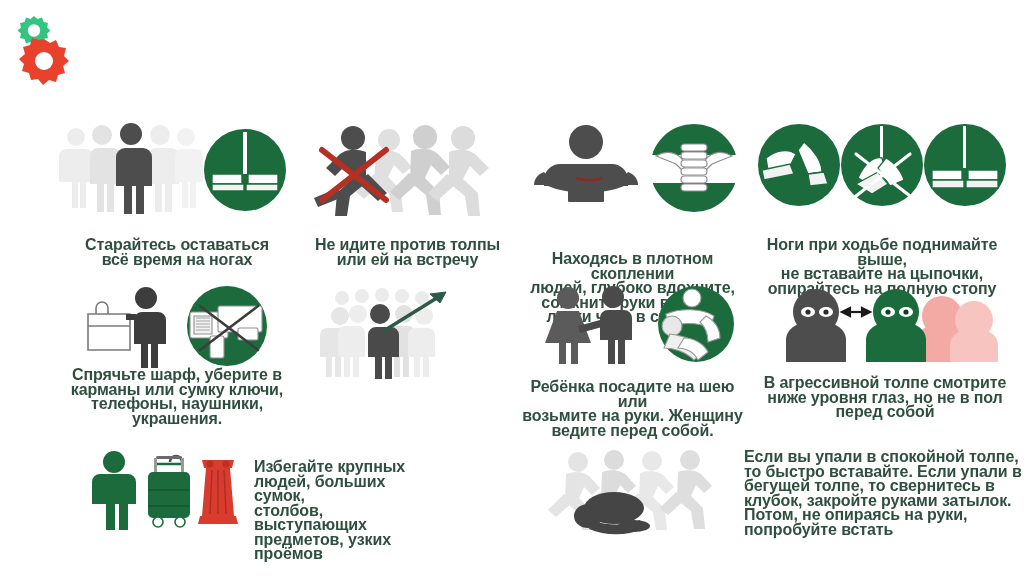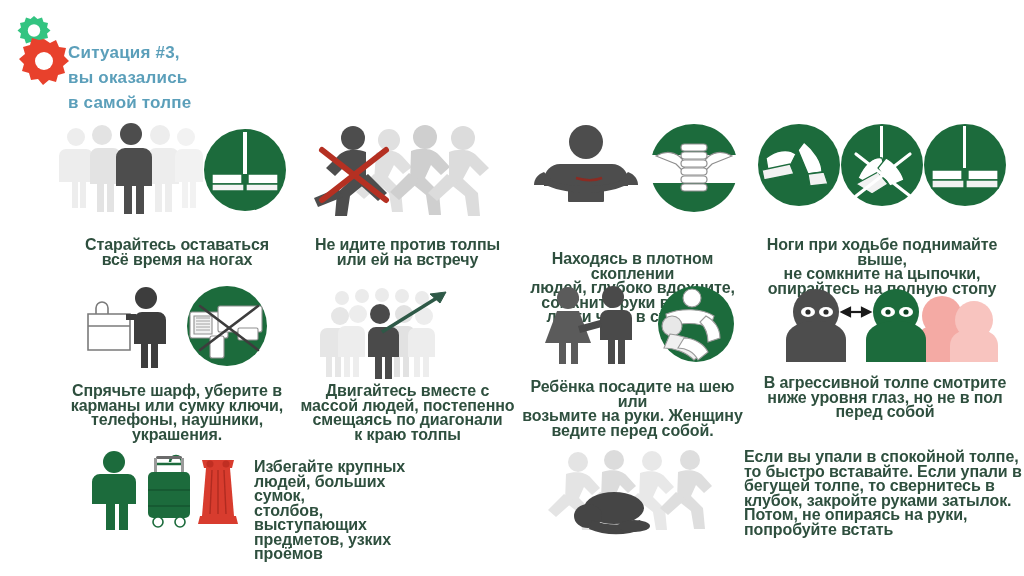--- a/index.html
+++ b/index.html
@@ -105,23 +105,20 @@
         </g>
 
         <g fill="#e8412c">
           <path d="M30 27 L36 31 L42 28 L45 35 L52 36 L50 44 L55 49 L49 54 L51 61
                    L44 63 L42 70 L35 68 L29 73 L24 67 L17 68 L15 61 L8 59 L10 52
                    L5 47 L11 42 L9 35 L16 33 L18 26 L25 28 Z"></path>
           <circle cx="30" cy="49" r="9" fill="#ffffff"></circle>
         </g>
       </svg>
     </div>
-    <div class="header-title">Ситуация #3,
-вы оказались
-в самой толпе</div>
   </div>
 
   <div class="cell" style="left:62px; top:120px; width:230px;">
     <div class="art" style="height:96px;">
       <svg width="230" height="96" viewBox="0 0 230 96">
 
         <g fill="#ededed">
           <circle cx="14" cy="17" r="9"></circle>
             <path d="M4 29h20a7 7 0 0 1 7 7v26h-7v26h-6V62h-2v26h-6V62H-3V36a7 7 0 0 1 7-7z"></path>
         </g>
@@ -258,21 +255,21 @@
           <circle cx="213" cy="45" r="41" fill="#1c6b3c"></circle>
           <rect x="211" y="6" width="3" height="42" fill="#ffffff"></rect>
           <path d="M180 50h30v10h-30z" fill="#ffffff" stroke="#1c6b3c" stroke-width="1.3"></path>
           <path d="M180 60h32v8h-32z" fill="#f2f2f2" stroke="#1c6b3c" stroke-width="1.3"></path>
           <path d="M216 50h30v10h-30z" fill="#ffffff" stroke="#1c6b3c" stroke-width="1.3"></path>
           <path d="M214 60h32v8h-32z" fill="#f2f2f2" stroke="#1c6b3c" stroke-width="1.3"></path>
         </g>
       </svg>
     </div>
     <div class="caption" style="margin-top:22px;">Ноги при ходьбе поднимайте выше,
-не сомкните на цыпочки,
+не вставайте на цыпочки,
 опирайтесь на полную стопу</div>
   </div>
 
   <div class="cell" style="left:62px; top:286px; width:230px;">
     <div class="art" style="height:82px;">
       <svg width="230" height="82" viewBox="0 0 230 82">
 
         <g fill="#ffffff" stroke="#7a7a7a" stroke-width="1.6">
           <path d="M26 28h42v36H26z"></path>
           <path d="M34 28v-6a6 6 0 0 1 12 0v6" fill="none"></path>
@@ -301,21 +298,21 @@
               <line x1="134" y1="44" x2="148" y2="44"></line>
             </g>
           </g>
           <g stroke="#3d3d3d" stroke-width="2.6" stroke-linecap="round">
             <line x1="138" y1="20" x2="196" y2="64"></line>
             <line x1="196" y1="20" x2="138" y2="64"></line>
           </g>
         </g>
       </svg>
     </div>
-    <div class="caption" style="margin-top:16px;">Спрячьте шарф, уберите в
+    <div class="caption" style="">Спрячьте шарф, уберите в
 карманы или сумку ключи,
 телефоны, наушники,
 украшения.</div>
   </div>
 
   <div class="cell" style="left:300px; top:286px; width:215px;">
     <div class="art" style="height:82px;">
       <svg width="215" height="82" viewBox="0 0 215 82">
 
         <g fill="#ebebeb">
@@ -347,24 +344,20 @@
           <circle cx="80" cy="28" r="10"></circle>
           <path d="M69 41h22a8 8 0 0 1 8 8v22h-7v22h-7V71h-3v22h-7V71h-7V49a8 8 0 0 1 8-8z"></path>
         </g>
 
         <g fill="#2e5947" stroke="#2e5947">
           <line x1="82" y1="46" x2="140" y2="10" stroke-width="3.5"></line>
           <path d="M146 6l-16 2 10 9z"></path>
         </g>
       </svg>
     </div>
-    <div class="caption" style="margin-top:16px;">Двигайтесь вместе с
-массой людей, постепенно
-смещаясь по диагонали
-к краю толпы</div>
   </div>
 
   <div class="cell" style="left:760px; top:286px; width:250px;">
     <div class="art" style="height:76px;">
       <svg width="250" height="76" viewBox="0 0 250 76">
 
         <g fill="#f4aaa4">
           <circle cx="182" cy="30" r="20"></circle>
           <path d="M156 56c0-12 12-18 26-18s26 6 26 18v20h-52z"></path>
         </g>

